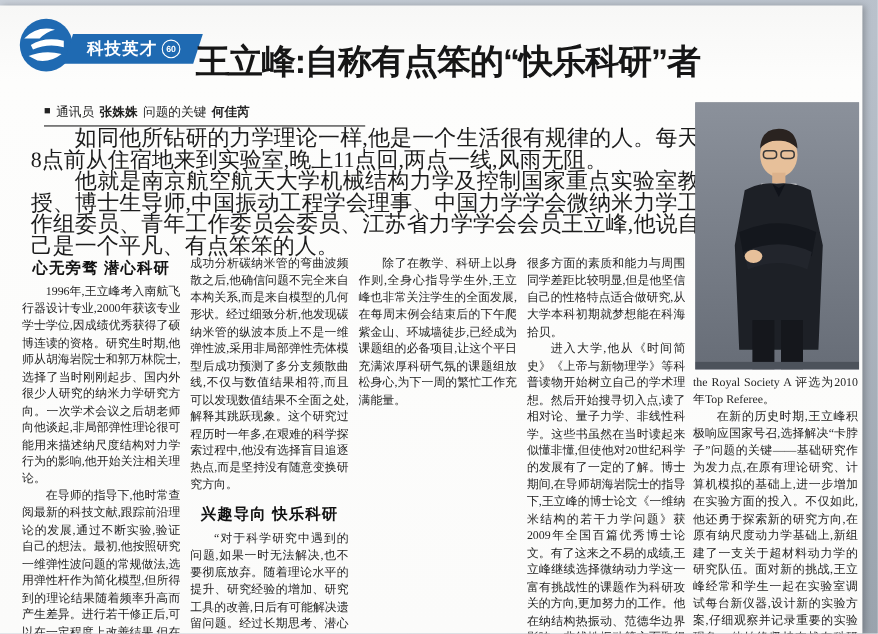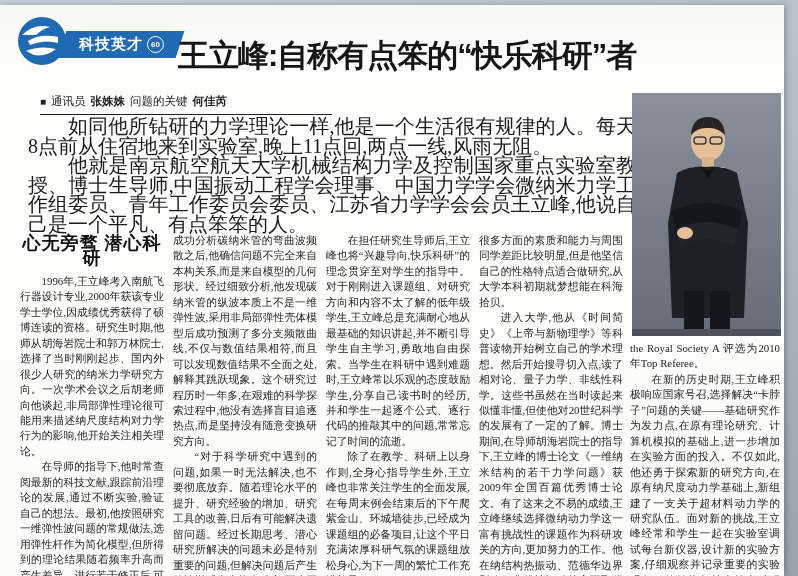--- a/index.html
+++ b/index.html
@@ -57,21 +57,21 @@
   .cols{
     position:absolute;left:20px;top:228px;width:604px;height:348px;
     display:flex;gap:9px;overflow:hidden;
   }
   .col{
     width:144px;flex:0 0 144px;overflow:hidden;
     font-family:"Liberation Serif","DejaVu Serif",serif;
     font-size:10.8px;line-height:15.45px;color:#242424;text-align:justify;
   }
   .col h3{
-    margin:3px 0 7px;font-size:18px;font-weight:bold;color:#111;text-align:center;
+    margin:3px 0 7px;font-size:14px;font-weight:bold;color:#111;text-align:center;
     font-family:"Liberation Sans",sans-serif;letter-spacing:1px;
   }
   .col h3.mid{margin-top:11px;}
   .col p{margin:0;text-indent:2em;}
   .col p.cont{text-indent:0;}
   .col5{
     position:absolute;left:630px;top:336px;width:150px;height:240px;overflow:hidden;
     font-family:"Liberation Serif","DejaVu Serif",serif;
     font-size:10.8px;line-height:15.45px;color:#242424;text-align:justify;
   }
@@ -146,24 +146,24 @@
   </div>
 
   <div class="cols">
     <div class="col">
       <h3>心无旁骛 潜心科研</h3>
       <p>1996年,王立峰考入南航飞行器设计专业,2000年获该专业学士学位,因成绩优秀获得了硕博连读的资格。研究生时期,他师从胡海岩院士和郭万林院士,选择了当时刚刚起步、国内外很少人研究的纳米力学研究方向。一次学术会议之后胡老师向他谈起,非局部弹性理论很可能用来描述纳尺度结构对力学行为的影响,他开始关注相关理论。</p>
       <p>在导师的指导下,他时常查阅最新的科技文献,跟踪前沿理论的发展,通过不断实验,验证自己的想法。最初,他按照研究一维弹性波问题的常规做法,选用弹性杆作为简化模型,但所得到的理论结果随着频率升高而产生差异。进行若干修正后,可以在一定程度上改善结果,但在高频段的差异仍很大。这时的他没有急于求成,而是选择继续探索。在采用非局部弹性梁模型</p>
     </div>
     <div class="col">
       <p class="cont">成功分析碳纳米管的弯曲波频散之后,他确信问题不完全来自本构关系,而是来自模型的几何形状。经过细致分析,他发现碳纳米管的纵波本质上不是一维弹性波,采用非局部弹性壳体模型后成功预测了多分支频散曲线,不仅与数值结果相符,而且可以发现数值结果不全面之处,解释其跳跃现象。这个研究过程历时一年多,在艰难的科学探索过程中,他没有选择盲目追逐热点,而是坚持没有随意变换研究方向。</p>
+      <h3 class="mid">兴趣导向 快乐科研</h3>
       <p>“对于科学研究中遇到的问题,如果一时无法解决,也不要彻底放弃。随着理论水平的提升、研究经验的增加、研究工具的改善,日后有可能解决遗留问题。经过长期思考、潜心研究所解决的问题未必是特别重要的问题,但解决问题后产生的愉悦感令人终身难忘,而这正是科学研究的魅力所在。”王立峰非常赞同导师胡海岩院士所说。“纳米动力学”这一引人入胜且富有挑战性的研究领域,让他从中体会到无穷的研究乐趣。每每谈及科研成果和科研问题,他就会像个兴奋的孩</p>
     </div>
     <div class="col">
-      <p>在担任研究生导师后,王立峰也将“兴趣导向,快乐科研”的理念贯穿至对学生的指导中。对于刚刚进入课题组、对研究方向和内容不太了解的低年级学生,王立峰总是充满耐心地从最基础的知识讲起,并不断引导学生自主学习,勇敢地自由探索。当学生在科研中遇到难题时,王立峰常以乐观的态度鼓励学生,分享自己读书时的经历,并和学生一起逐个公式、逐行代码的推敲其中的问题,常常忘记了时间的流逝。</p>
       <p>除了在教学、科研上以身作则,全身心指导学生外,王立峰也非常关注学生的全面发展,在每周末例会结束后的下午爬紫金山、环城墙徒步,已经成为课题组的必备项目,让这个平日充满浓厚科研气氛的课题组放松身心,为下一周的繁忙工作充满能量。</p>
 
     </div>
     <div class="col">
       <p class="cont">很多方面的素质和能力与周围同学差距比较明显,但是他坚信自己的性格特点适合做研究,从大学本科初期就梦想能在科海拾贝。</p>
       <p>进入大学,他从《时间简史》《上帝与新物理学》等科普读物开始树立自己的学术理想。然后开始搜寻切入点,读了相对论、量子力学、非线性科学。这些书虽然在当时读起来似懂非懂,但使他对20世纪科学的发展有了一定的了解。博士期间,在导师胡海岩院士的指导下,王立峰的博士论文《一维纳米结构的若干力学问题》获2009年全国百篇优秀博士论文。有了这来之不易的成绩,王立峰继续选择微纳动力学这一富有挑战性的课题作为科研攻关的方向,更加努力的工作。他在纳结构热振动、范德华边界影响、非线性振动等方面取得了众多研究成果,并获得了多项国家级人才项目的资助。2005年,王立峰获得理学博士学位后留校任教。目前,他已发表期刊论文66篇,其中SCI论文47篇;SCI期刊Applied Mathematics and Mechanics特邀编委,力学与实践编委,为50余种杂志审稿人,被Proceedings of</p>
     </div>
   </div>
 
   <div class="col5">

